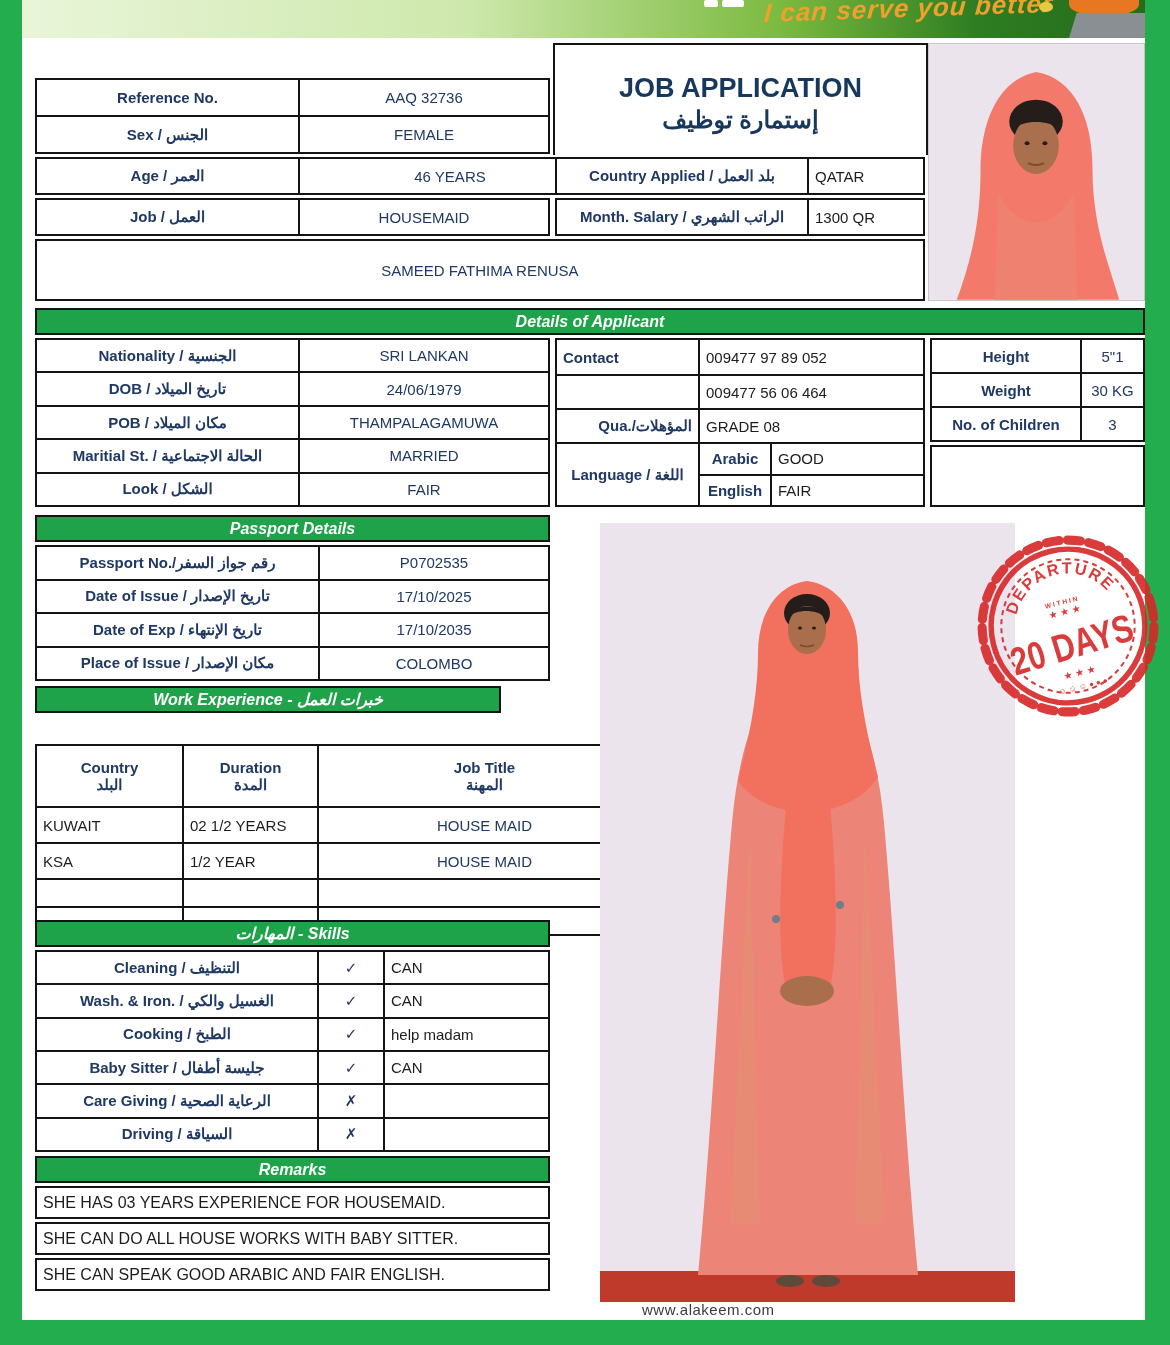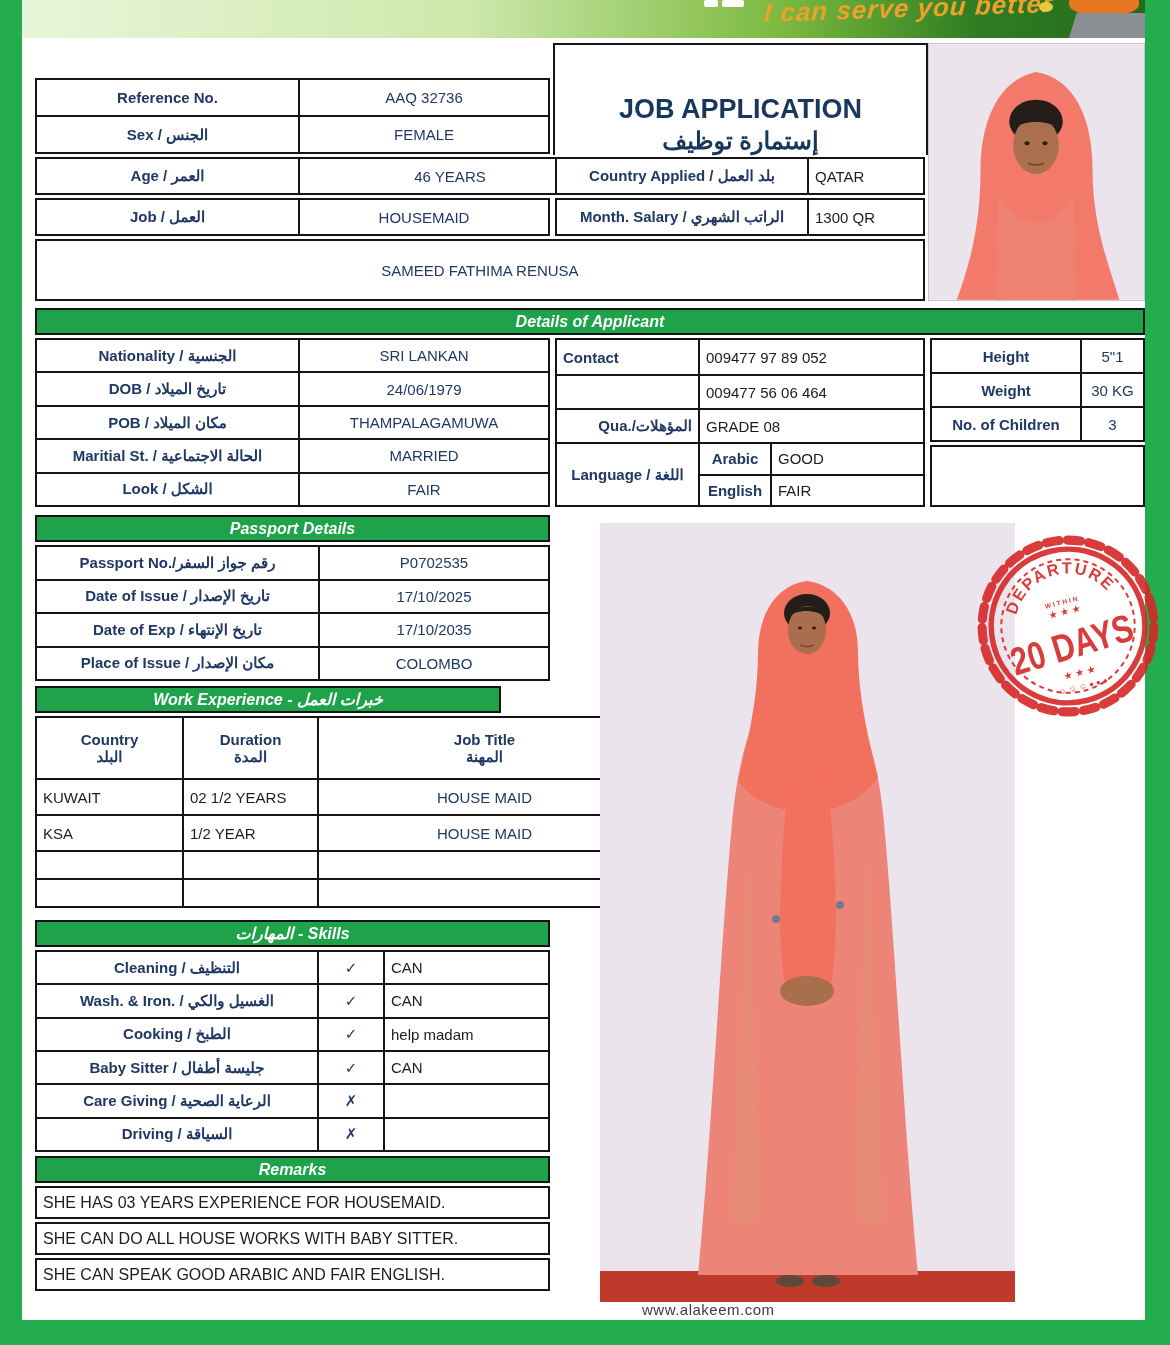--- a/index.html
+++ b/index.html
@@ -30,21 +30,21 @@
         font-size:15px;box-sizing:border-box;overflow:hidden;white-space:nowrap;}
   .cell:last-child{border-right:none;}
   .lb{color:#1f3864;font-weight:700;}
   .vl{color:#1f3864;}
   .bk{color:#1c1c1c;}
   .left{justify-content:flex-start;}
   .right{justify-content:flex-end;}
   .col{flex-direction:column;line-height:1.15;}
   #titlebox{position:absolute;left:553px;top:43px;width:375px;height:112px;box-sizing:border-box;
             border-top:2px solid #141414;border-left:2px solid #141414;border-right:2px solid #141414;
-            display:flex;flex-direction:column;align-items:center;justify-content:flex-end;padding-top:6px;}
+            display:flex;flex-direction:column;align-items:center;justify-content:center;padding-top:6px;}
   #title-en{font-size:27px;font-weight:700;color:#17375d;}
   #title-ar{font-size:24px;font-weight:700;color:#17375d;margin-top:2px;}
   .mark{font-family:"DejaVu Sans",sans-serif;color:#1f3864;font-weight:700;}
   #footer{position:absolute;left:642px;top:1301px;font-size:15px;color:#3c3c3c;letter-spacing:.5px;}
   .photo{position:absolute;border:1px solid #c9c2c9;box-sizing:border-box;}
 </style>
 </head>
 <body>
 
 <div id="page">
@@ -207,21 +207,21 @@
       <div class="cell lb" style="flex:0 0 283px">Date of Exp / تاريخ الإنتهاء</div>
       <div class="cell vl" style="flex:1">17/10/2035</div>
     </div>
     <div class="r">
       <div class="cell lb" style="flex:0 0 283px">Place of Issue / مكان الإصدار</div>
       <div class="cell vl" style="flex:1">COLOMBO</div>
     </div>
   </div>
 
   <div class="bar" style="left:35px;top:686px;width:466px">Work Experience - خبرات العمل</div>
-  <div class="tbl" style="left:35px;top:716px;width:617px;height:192px">
+  <div class="tbl" style="left:35px;top:744px;width:617px;height:192px">
     <div class="r" style="flex:0 0 60px">
       <div class="cell col" style="flex:0 0 147px">
         <div class="lb">Country</div>
         <div class="lb">البلد</div>
       </div>
       <div class="cell col" style="flex:0 0 135px">
         <div class="lb">Duration</div>
         <div class="lb">المدة</div>
       </div>
       <div class="cell col" style="flex:1">

